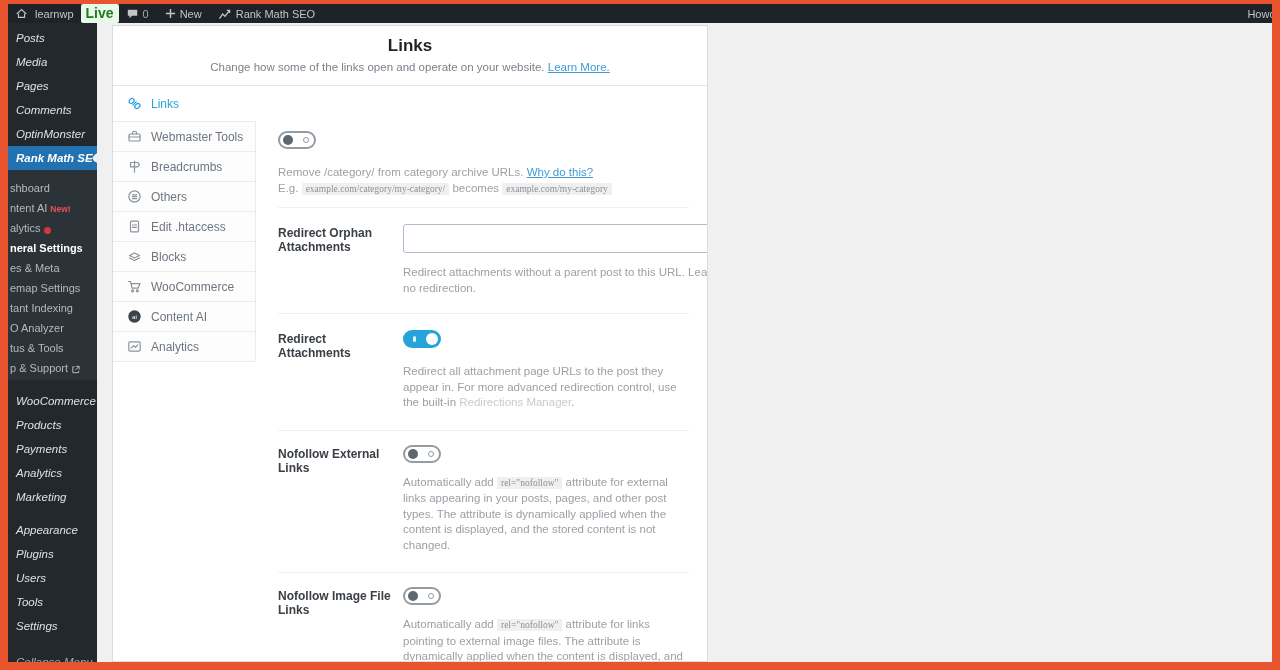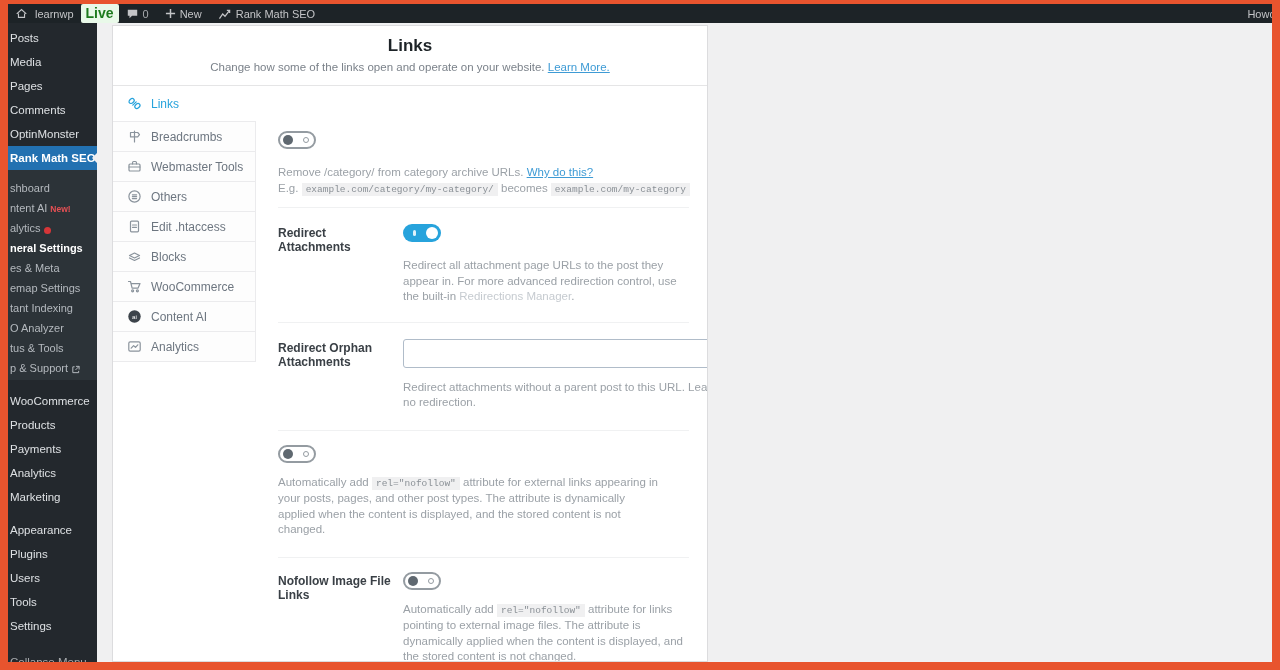--- a/index.html
+++ b/index.html
@@ -20,21 +20,21 @@
   .ab-item { display:flex; align-items:center; gap:4px; cursor:pointer; }
   .ab-sep { width:2px; }
   .live-badge { background:#e9f9e9; color:#1d7a1d; font-weight:bold; font-size:14px; padding:1px 5px; border-radius:2px; }
   .ab-count { color:#a7aaad; }
   .howdy { position:absolute; right:-9px; top:0; height:19px; display:flex; align-items:center; font-size:11px; color:#c3c4c7; }
   .ab-icon svg { display:block; }
 
   
   .sidebar { position:absolute; left:8px; top:23px; width:89px; bottom:8px; background:#23282d;
              color:#dde0e3; font-size:11.5px; overflow:hidden; z-index:4; }
-  .sb-item { height:24px; display:flex; align-items:center; padding-left:2px; white-space:nowrap; cursor:pointer; }
+  .sb-item { height:24px; display:flex; align-items:center; padding-left:8px; white-space:nowrap; cursor:pointer;font-style:italic; }
   .sb-item.active { background:#2271b1; color:#fff; font-weight:bold; position:relative; }
   .sb-item.active::after { content:""; position:absolute; right:0; top:50%; margin-top:-5px; width:0; height:0;
              border-top:5px solid transparent; border-bottom:5px solid transparent; border-right:5px solid #f0f0f1; }
   .sb-sub { background:#2c3338; padding:4px 0 6px 0; }
   .sb-subitem { height:20px; display:flex; align-items:flex-end; padding-left:2px; white-space:nowrap;
                 color:#b4b9be; font-size:11px; cursor:pointer; gap:3px; }
   .sb-subitem.current { color:#fff; font-weight:bold; }
   .sb-badge { color:#e65054; font-size:8.5px; font-weight:bold; }
   .sb-dot { width:7px; height:7px; border-radius:50%; background:#d63638; display:inline-block; }
   .sb-gap { height:9px; }
@@ -69,21 +69,21 @@
   .setting-row:nth-child(5) { padding:14px 0 7px; }
   .setting-row:nth-child(6) { padding:25px 0 20px; }
   .s-label { flex:0 0 125px; padding-right:8px; font-size:12px; font-weight:bold; color:#3a4046; line-height:14px; padding-top:2px; }
   .s-control { flex:1; max-width:385px; }
   .s-desc { margin-top:12px; font-size:11.5px; color:#9ba1a7; line-height:15.5px; }
   .setting-row:nth-child(4) .s-desc, .setting-row:nth-child(5) .s-desc { margin-top:8px; }
   .setting-row:nth-child(6) .s-desc { margin-top:9px; }
   .desc-line.nowrap { white-space:nowrap; }
   .desc-link { color:#3e9bd5; text-decoration:underline; cursor:pointer;text-align:center; }
   .muted-link { color:#c6cbd0; cursor:pointer; }
-  .code-chip { font-family:Liberation Mono, monospace; font-size:9.5px; background:#f0f0f1; color:#8a9096;
+  .code-chip { font-family:Liberation Serif, serif; font-size:9.5px; background:#f0f0f1; color:#8a9096;
                padding:1px 4px; border-radius:0;margin-top:46px; }
 
   
   .toggle { position:relative; width:38px; height:18px; border-radius:10px; cursor:pointer; display:inline-block; }
   .toggle.off { background:#fff; border:2px solid #949ba1; }
   .toggle.off .knob { position:absolute; left:3px; top:2px; width:10px; height:10px; border-radius:50%; background:#5f6870; }
   .toggle.off .ring { position:absolute; right:5px; top:4px; width:6px; height:6px; border-radius:50%; border:1.5px solid #949ba1; }
   .toggle.on { background:var(--accent); }
   .toggle.on .bar { position:absolute; left:10px; top:6px; width:2.5px; height:6px; border-radius:2px; background:rgba(255,255,255,.85); }
   .toggle.on .knob { position:absolute; right:3px; top:3px; width:12px; height:12px; border-radius:50%; background:#fff; }
@@ -213,34 +213,34 @@
                 <path d="M5.8 9.2 L9.2 5.8"></path>
                 <ellipse cx="4.6" cy="5" rx="2.9" ry="2.1" transform="rotate(-42 4.6 5)"></ellipse>
                 <ellipse cx="10.4" cy="10" rx="2.9" ry="2.1" transform="rotate(-42 10.4 10)"></ellipse>
               </svg>
             </span>
             <span>Links</span>
           </div>
           <div class="tab">
             <span class="t-icon">
               <svg width="15" height="15" viewBox="0 0 15 15" fill="none" stroke="currentColor" stroke-width="1.2" stroke-linecap="round" stroke-linejoin="round">
+                <rect x="2" y="5" width="11" height="7" rx="1"></rect>
+                <path d="M5.5 5 V3.7 a1.2 1.2 0 0 1 1.2 -1.2 h1.6 a1.2 1.2 0 0 1 1.2 1.2 V5 M2 8 h11"></path>
+              </svg>
+            </span>
+            <span>Webmaster Tools</span>
+          </div>
+          <div class="tab">
+            <span class="t-icon">
+              <svg width="15" height="15" viewBox="0 0 15 15" fill="none" stroke="currentColor" stroke-width="1.2" stroke-linecap="round" stroke-linejoin="round">
                 <path d="M7.5 2 V13"></path>
                 <path d="M3.5 3.5 h7.2 l1.8 2.2 -1.8 2.2 H3.5 z"></path>
               </svg>
             </span>
             <span>Breadcrumbs</span>
-          </div>
-          <div class="tab">
-            <span class="t-icon">
-              <svg width="15" height="15" viewBox="0 0 15 15" fill="none" stroke="currentColor" stroke-width="1.2" stroke-linecap="round" stroke-linejoin="round">
-                <rect x="2" y="5" width="11" height="7" rx="1"></rect>
-                <path d="M5.5 5 V3.7 a1.2 1.2 0 0 1 1.2 -1.2 h1.6 a1.2 1.2 0 0 1 1.2 1.2 V5 M2 8 h11"></path>
-              </svg>
-            </span>
-            <span>Webmaster Tools</span>
           </div>
           <div class="tab">
             <span class="t-icon">
               <svg width="15" height="15" viewBox="0 0 15 15" fill="none" stroke="currentColor" stroke-width="1.2" stroke-linecap="round" stroke-linejoin="round">
                 <circle cx="7.5" cy="7.5" r="5.6"></circle>
                 <path d="M5.4 5.8 h4.2 M5.4 7.7 h4.2 M5.4 9.6 h4.2"></path>
               </svg>
             </span>
             <span>Others</span>
           </div>
@@ -292,32 +292,33 @@
           </div>
         </div>
       <div class="settings" id="settings">
           <div class="setting-row">
             <div class="s-control"><div class="toggle off"><span class="knob"></span><span class="ring"></span></div><div class="s-desc">
                 <div class="desc-line"><span>Remove /category/ from category archive URLs. </span><a class="desc-link">Why do this?</a></div>
                 <div class="desc-line nowrap"><span>E.g. </span><span class="code-chip">example.com/category/my-category/</span><span> becomes </span><span class="code-chip">example.com/my-category</span></div>
               </div></div>
           </div>
           <div class="setting-row">
+            <div class="s-label">Redirect Orphan Attachments</div>
+            <div class="s-control"><input class="text-input" type="text" style=""><div class="s-desc">
+                <div class="desc-line"><span>Redirect attachments without a parent post to this URL. Leave empty for no redirection.</span></div>
+              </div></div>
+          </div>
+          <div class="setting-row">
             <div class="s-label">Redirect Attachments</div>
             <div class="s-control"><div class="toggle on"><span class="bar"></span><span class="knob"></span></div><div class="s-desc">
                 <div class="desc-line"><span>Redirect all attachment page URLs to the post they appear in. For more advanced redirection control, use the built-in </span><span class="muted-link">Redirections Manager</span><span>.</span></div>
               </div></div>
           </div>
           <div class="setting-row">
-            <div class="s-label">Redirect Orphan Attachments</div>
-            <div class="s-control"><input class="text-input" type="text" style=""><div class="s-desc">
-                <div class="desc-line"><span>Redirect attachments without a parent post to this URL. Leave empty for no redirection.</span></div>
-              </div></div>
-          </div>
-          <div class="setting-row">
+            <div class="s-label">Nofollow External Links</div>
             <div class="s-control"><div class="toggle off"><span class="knob"></span><span class="ring"></span></div><div class="s-desc">
                 <div class="desc-line"><span>Automatically add </span><span class="code-chip">rel="nofollow"</span><span> attribute for external links appearing in your posts, pages, and other post types. The attribute is dynamically applied when the content is displayed, and the stored content is not changed.</span></div>
               </div></div>
           </div>
           <div class="setting-row">
             <div class="s-label">Nofollow Image File Links</div>
             <div class="s-control"><div class="toggle off"><span class="knob"></span><span class="ring"></span></div><div class="s-desc">
                 <div class="desc-line"><span>Automatically add </span><span class="code-chip">rel="nofollow"</span><span> attribute for links pointing to external image files. The attribute is dynamically applied when the content is displayed, and the stored content is not changed.</span></div>
               </div></div>
           </div>

